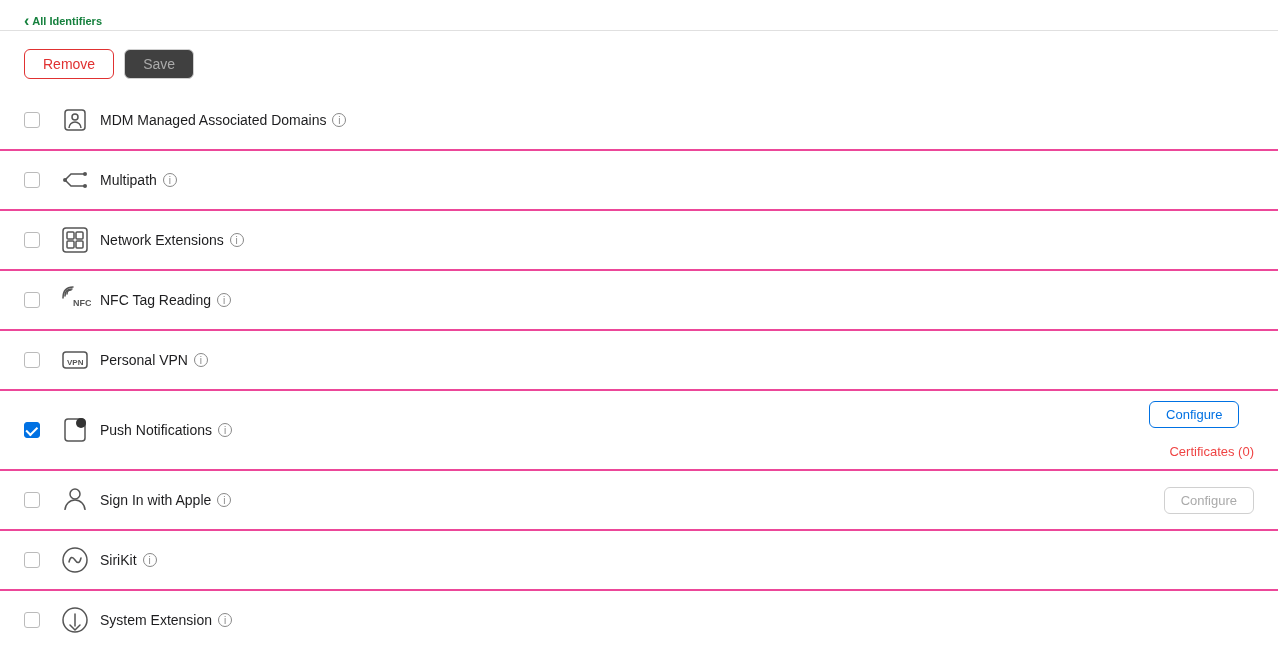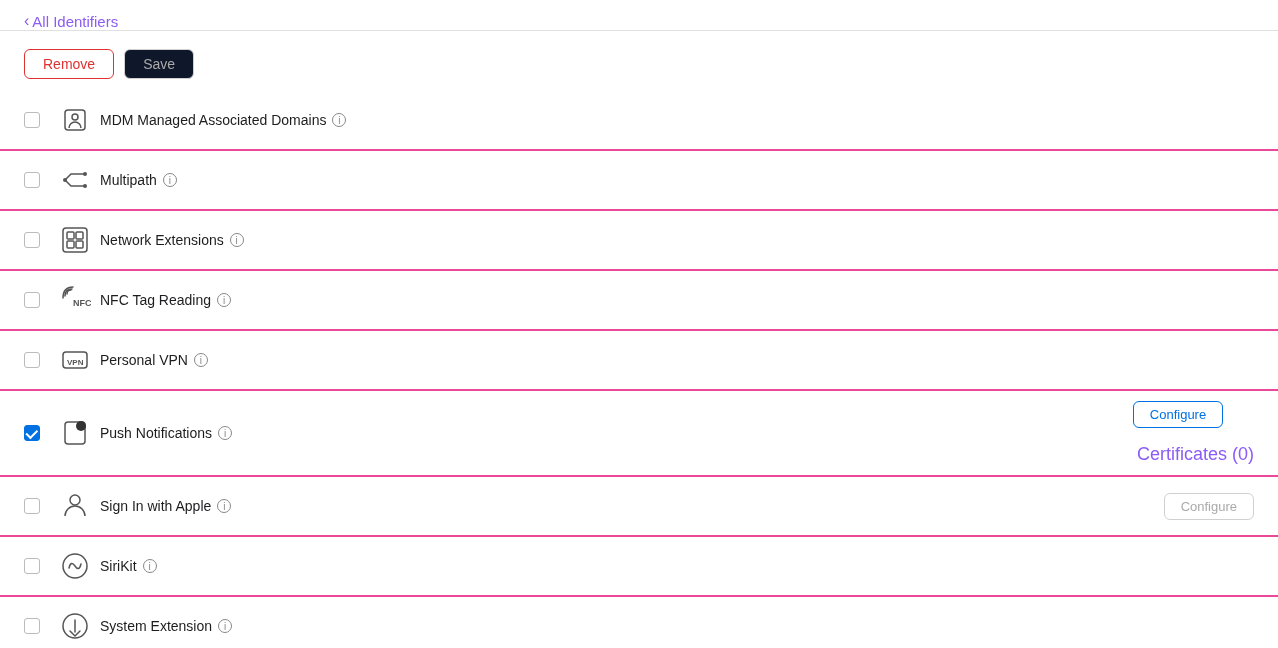--- a/index.html
+++ b/index.html
@@ -15,27 +15,28 @@
       background: #fff;
       position: relative;
     }
     .top-nav {
       padding: 12px 24px 0 24px;
       border-bottom: 1px solid #e0e0e0;
       display: flex;
       align-items: center;
     }
     .back-link {
-      color: #8b5cf6;
-      font-size: 15px;
+      color: #15803d;
+      font-size: 11px;
       text-decoration: none;
       display: flex;
       align-items: center;
       gap: 3px;
       cursor: pointer;
+      font-weight: bold;
     }
     .back-link::before {
       content: '‹';
       font-size: 16px;
     }
     .header {
       display: flex;
       align-items: center;
       justify-content: space-between;
       padding: 18px 24px 12px 24px;
@@ -53,21 +54,21 @@
       border: 1.5px solid #e03131;
       background: #fff;
       color: #e03131;
       padding: 6px 18px;
       border-radius: 6px;
       font-size: 14px;
       cursor: pointer;
     }
     .btn-save {
       border: 1.5px solid #d0d0d0;
-      background: #0f172a;
+      background: #404040;
       color: #aaa;
       padding: 6px 18px;
       border-radius: 6px;
       font-size: 14px;
       cursor: not-allowed;
     }
     .capability-list {
       width: 100%;
     }
     .capability-row {
@@ -155,22 +156,22 @@
       border-radius: 6px;
       font-size: 13px;
       cursor: pointer;
     }
     .btn-configure.disabled {
       border-color: #d0d0d0;
       color: #aaa;
       cursor: not-allowed;
     }
     .cert-label {
-      font-size: 18px;
-      color: #8b5cf6;
+      font-size: 13px;
+      color: #ef4444;
       margin-left: 35px;
     }
   </style>
 </head>
 <body>
 
 <div class="page">
   <div class="top-nav">
     <a class="back-link">All Identifiers</a>
   </div>

